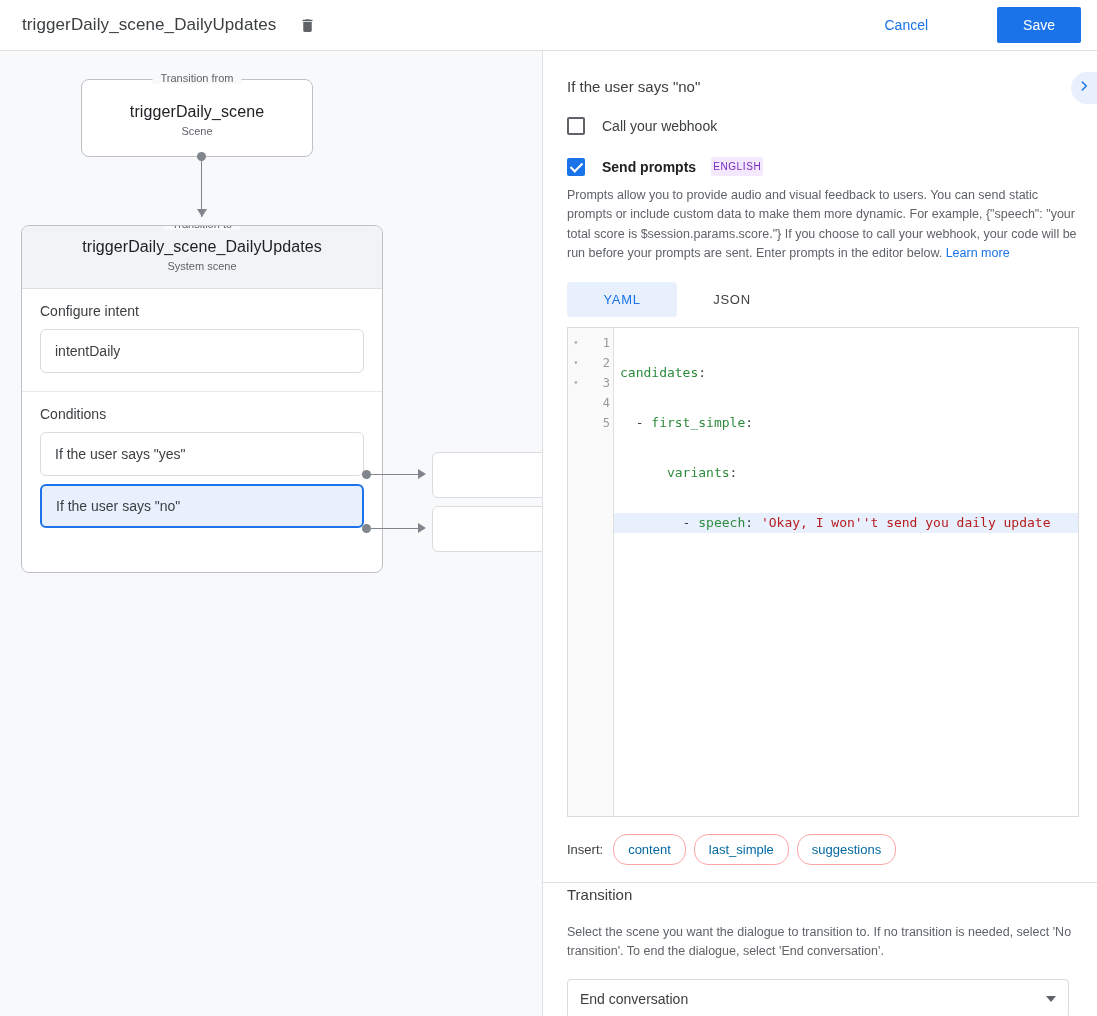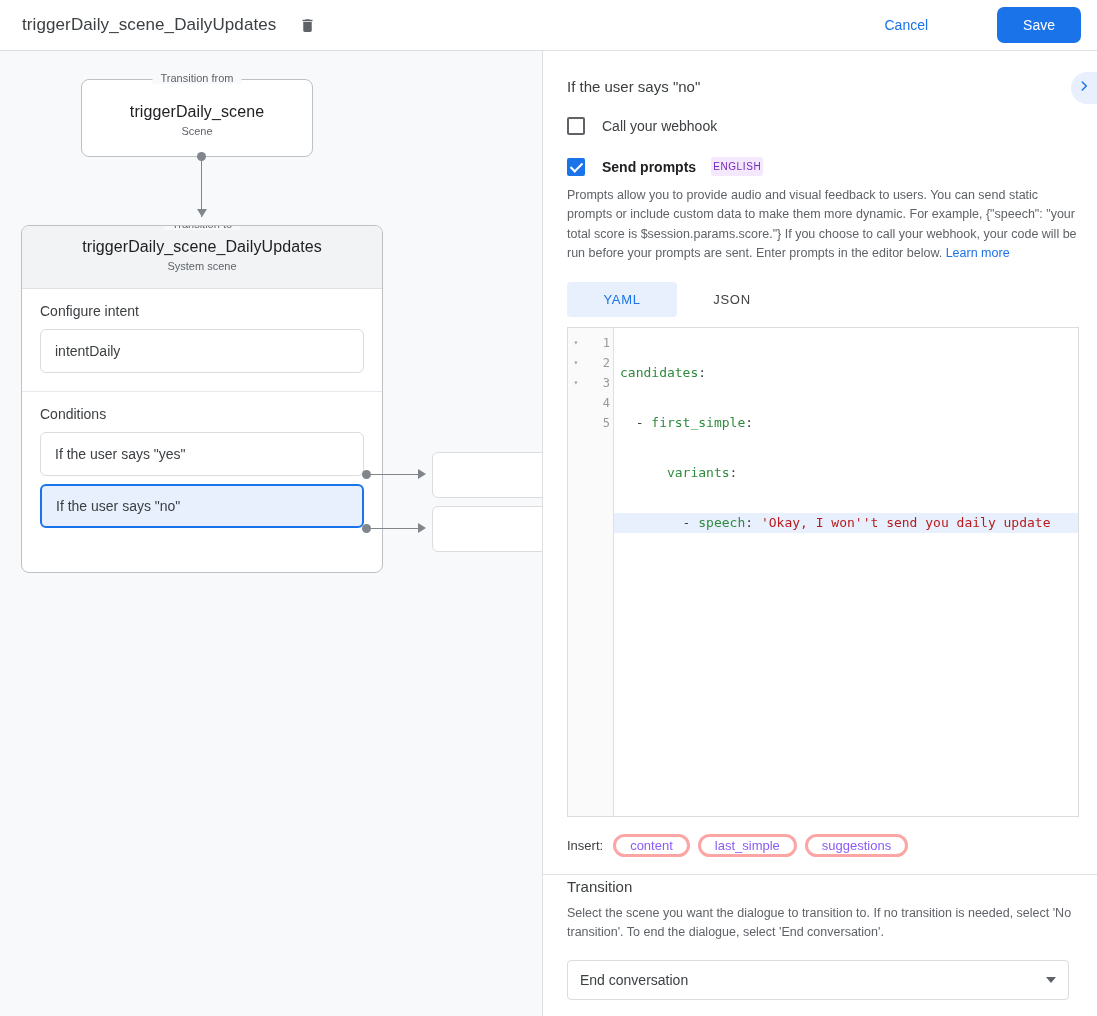--- a/index.html
+++ b/index.html
@@ -46,21 +46,21 @@
     background: none; border: none; cursor: pointer;
     border-radius: 4px;
     font-family: inherit;
   }
   .save-btn {
     margin-left: 12px;
     font-size: 14px; font-weight: 500;
     color: #ffffff;
     background: #1a73e8;
     border: none; cursor: pointer;
-    border-radius: 7px;
+    border-radius: 2px;
     padding: 10px 26px;
     font-family: inherit;
   }
 
   
   .canvas {
     position: absolute;
     top: 51px; left: 0;
     width: 542px; height: 965px;
     background: #f8f9fa;
@@ -307,25 +307,25 @@
   .k { color: #2e8b3d; }
   .s { color: #b71c1c; }
   .p { color: #3c4043; }
 
   .insert-row {
     margin-top: 17px;
     display: flex; align-items: center;
   }
   .insert-label { font-size: 13px; color: #3c4043; margin-right: 10px; }
   .chip {
-    border: 3px solid #fca5a5;
+    border: 1px solid #fca5a5;
     border-radius: 14px;
-    padding: 1px 14px;
+    padding: 7px 14px;
     font-size: 13px;
-    color: #8b5cf6;
+    color: #0369a1;
     margin-right: 8px;
     cursor: pointer;
     background: #ffffff;
     font-family: inherit;
   }
   .panel-divider {
     margin-top: 17px;
     border-top: 1px solid #e0e0e0;
   }
   .select-box {
@@ -477,19 +477,19 @@
       <button class="chip">content</button>
       <button class="chip">last_simple</button>
       <button class="chip">suggestions</button>
     </div>
   </div>
 
   <div class="panel-divider"></div>
 
   <div class="panel-section">
     <div class="panel-heading" style="padding-top:3px;">Transition</div>
-    <div class="desc" style="margin-top:9px;">Select the scene you want the dialogue to transition to. If no transition is needed, select 'No transition'. To end the dialogue, select 'End conversation'.</div>
+    <div class="desc" style="margin-top:20px;">Select the scene you want the dialogue to transition to. If no transition is needed, select 'No transition'. To end the dialogue, select 'End conversation'.</div>
     <div class="select-box">
       <span>End conversation</span>
       <span class="caret"></span>
     </div>
   </div>
 </div>
 
 </body></html>

